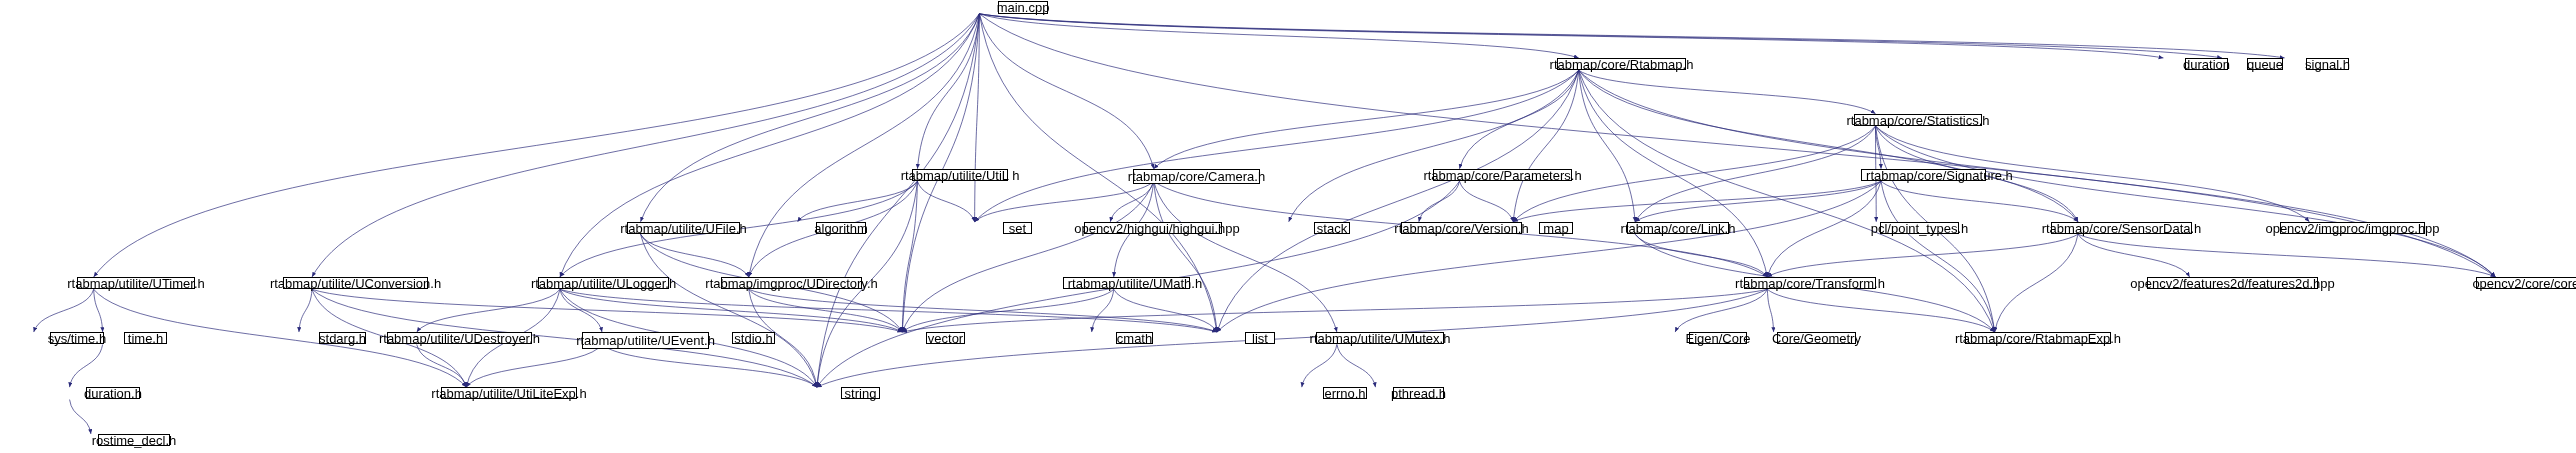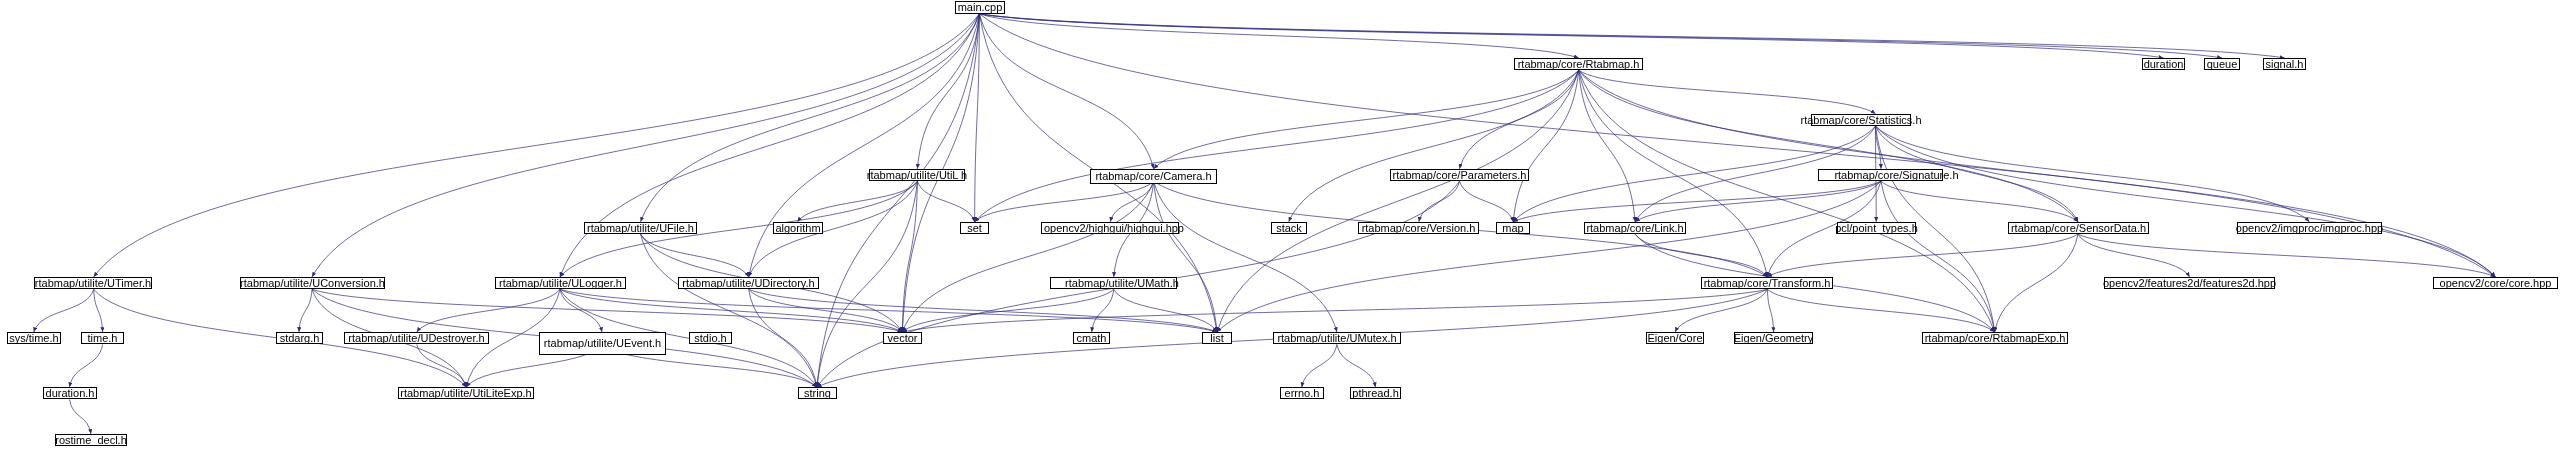--- a/index.html
+++ b/index.html
@@ -22,27 +22,28 @@
     width: 2576px;
     height: 454px;
     pointer-events: none;
   }
   .node {
     position: absolute;
     box-sizing: border-box;
     border: 0.7px solid #000000;
     background: #ffffff;
     color: #000000;
-    font-size: 11px;
+    font-size: 13px;
     line-height: 1;
     display: flex;
     align-items: center;
     justify-content: center;
     white-space: nowrap;
     padding: 0 2.1px;
+    margin-left: 43px;
   }
   .node.root {
     border-width: 0.7px;
   }
 </style>
 </head>
 <body>
 
 <div id="canvas">
   <svg id="edges" viewBox="0 0 3740 659" xmlns="http://www.w3.org/2000/svg">
@@ -150,56 +151,56 @@
         <path d="M605,500 C613.64,534.1 668.36,527.9 677,562"></path>
         <path d="M874,500 C850.36,534.1 700.64,527.9 677,562"></path>
         <path d="M874,500 C911.44,534.1 1148.56,527.9 1186,562"></path>
       </g>
   </svg>
 <div class="node root" style="left: 955px; top: 1.4px; width: 50px; height: 12.4px;">main.cpp</div>
     <div class="node" style="left: 1514px; top: 58px; width: 129px; height: 12.4px;">rtabmap/core/Rtabmap.h</div>
     <div class="node" style="left: 2142px; top: 58px; width: 43px; height: 12.4px;">duration</div>
     <div class="node" style="left: 2204px; top: 58px; width: 36px; height: 12.4px;">queue</div>
     <div class="node" style="left: 2263px; top: 58px; width: 43px; height: 12.4px;">signal.h</div>
-    <div class="node" style="left: 1811px; top: 114px; width: 100px; height: 12.4px;">rtabmap/core/Statistics.h</div>
+    <div class="node" style="left: 1811px; top: 114px; width: 128px; height: 12.4px;">rtabmap/core/Statistics.h</div>
     <div class="node" style="left: 869px; top: 169px; width: 96px; height: 12.4px;">rtabmap/utilite/UtiL h</div>
     <div class="node" style="left: 1090px; top: 169px; width: 127px; height: 15px;">rtabmap/core/Camera.h</div>
     <div class="node" style="left: 1390px; top: 169px; width: 139px; height: 12.4px;">rtabmap/core/Parameters.h</div>
     <div class="node" style="left: 1818px; top: 169px; width: 125px; height: 12.4px; padding-left: 34px;">rtabmap/core/Signature.h</div>
     <div class="node" style="left: 584px; top: 222px; width: 113px; height: 12.4px;">rtabmap/utilite/UFile.h</div>
     <div class="node" style="left: 773px; top: 222px; width: 50px; height: 12.4px;">algorithm</div>
     <div class="node" style="left: 960px; top: 222px; width: 29px; height: 12.4px;">set</div>
     <div class="node" style="left: 1041px; top: 222px; width: 138px; height: 12.4px; padding-left: 10px;">opencv2/highgui/highgui.hpp</div>
     <div class="node" style="left: 1271px; top: 222px; width: 36px; height: 12.4px;">stack</div>
     <div class="node" style="left: 1358px; top: 222px; width: 121px; height: 12.4px;">rtabmap/core/Version.h</div>
     <div class="node" style="left: 1496px; top: 222px; width: 34px; height: 12.4px;">map</div>
     <div class="node" style="left: 1584px; top: 222px; width: 102px; height: 12.4px;">rtabmap/core/Link.h</div>
     <div class="node" style="left: 1837px; top: 222px; width: 79px; height: 12.4px;">pcl/point_types.h</div>
     <div class="node" style="left: 2008px; top: 222px; width: 141px; height: 12.4px;">rtabmap/core/SensorData.h</div>
     <div class="node" style="left: 2237px; top: 222px; width: 145px; height: 12.4px;">opencv2/imgproc/imgproc.hpp</div>
     <div class="node" style="left: 34px; top: 277px; width: 118px; height: 12.4px;">rtabmap/utilite/UTimer.h</div>
     <div class="node" style="left: 240px; top: 277px; width: 145px; height: 12.4px;">rtabmap/utilite/UConversion.h</div>
     <div class="node" style="left: 495px; top: 277px; width: 131px; height: 12.4px;">rtabmap/utilite/ULogger.h</div>
-    <div class="node" style="left: 678px; top: 277px; width: 141px; height: 12.4px;">rtabmap/utilite/UDirectory.h</div>
-    <div class="node" style="left: 1050px; top: 277px; width: 127px; height: 12.4px; padding-left: 19px;">rtabmap/utilite/UMath.h</div>
+    <div class="node" style="left: 678px; top: 277px; width: 141px; height: 12.4px;">rtabmap/imgproc/UDirectory.h</div>
+    <div class="node" style="left: 1020px; top: 277px; width: 127px; height: 12.4px; padding-left: 19px;">rtabmap/utilite/UMath.h</div>
     <div class="node" style="left: 1701px; top: 277px; width: 132px; height: 12.4px;">rtabmap/core/Transform.h</div>
     <div class="node" style="left: 2104px; top: 277px; width: 171px; height: 12.4px;">opencv2/features2d/features2d.hpp</div>
     <div class="node" style="left: 2433px; top: 277px; width: 125px; height: 12.4px;">opencv2/core/core.hpp</div>
     <div class="node" style="left: 6.9px; top: 332px; width: 54px; height: 12.4px;">sys/time.h</div>
     <div class="node" style="left: 81px; top: 332px; width: 43px; height: 12.4px;">time.h</div>
     <div class="node" style="left: 276px; top: 332px; width: 47px; height: 12.4px;">stdarg.h</div>
     <div class="node" style="left: 344px; top: 332px; width: 145px; height: 12.4px;">rtabmap/utilite/UDestroyer.h</div>
-    <div class="node" style="left: 539px; top: 332px; width: 127px; height: 23px;">rtabmap/utilite/UEvent.h</div>
+    <div class="node" style="left: 539px; top: 332px; width: 127px; height: 17px;">rtabmap/utilite/UEvent.h</div>
     <div class="node" style="left: 689px; top: 332px; width: 43px; height: 12.4px;">stdio.h</div>
     <div class="node" style="left: 883px; top: 332px; width: 39px; height: 12.4px;">vector</div>
     <div class="node" style="left: 1073px; top: 332px; width: 37px; height: 12.4px;">cmath</div>
     <div class="node" style="left: 1202px; top: 332px; width: 30px; height: 12.4px;">list</div>
     <div class="node" style="left: 1273px; top: 332px; width: 128px; height: 12.4px;">rtabmap/utilite/UMutex.h</div>
     <div class="node" style="left: 1646px; top: 332px; width: 58px; height: 12.4px;">Eigen/Core</div>
-    <div class="node" style="left: 1734px; top: 332px; width: 79px; height: 12.4px;">Eigen/Geometry</div>
+    <div class="node" style="left: 1734px; top: 332px; width: 79px; height: 12.4px;">Core/Geometry</div>
     <div class="node" style="left: 1922px; top: 332px; width: 146px; height: 12.4px;">rtabmap/core/RtabmapExp.h</div>
     <div class="node" style="left: 1280px; top: 387px; width: 44px; height: 12.4px;">errno.h</div>
     <div class="node" style="left: 1350px; top: 387px; width: 51px; height: 12.4px;">pthread.h</div>
     <div class="node" style="left: 798px; top: 387px; width: 39px; height: 12.4px;">string</div>
     <div class="node" style="left: 398px; top: 387px; width: 136px; height: 12.4px;">rtabmap/utilite/UtiLiteExp.h</div>
     <div class="node" style="left: 43px; top: 387px; width: 54px; height: 12.4px;">duration.h</div>
     <div class="node" style="left: 55px; top: 434px; width: 72px; height: 12.4px;">rostime_decl.h</div>
   </div>
 
 

